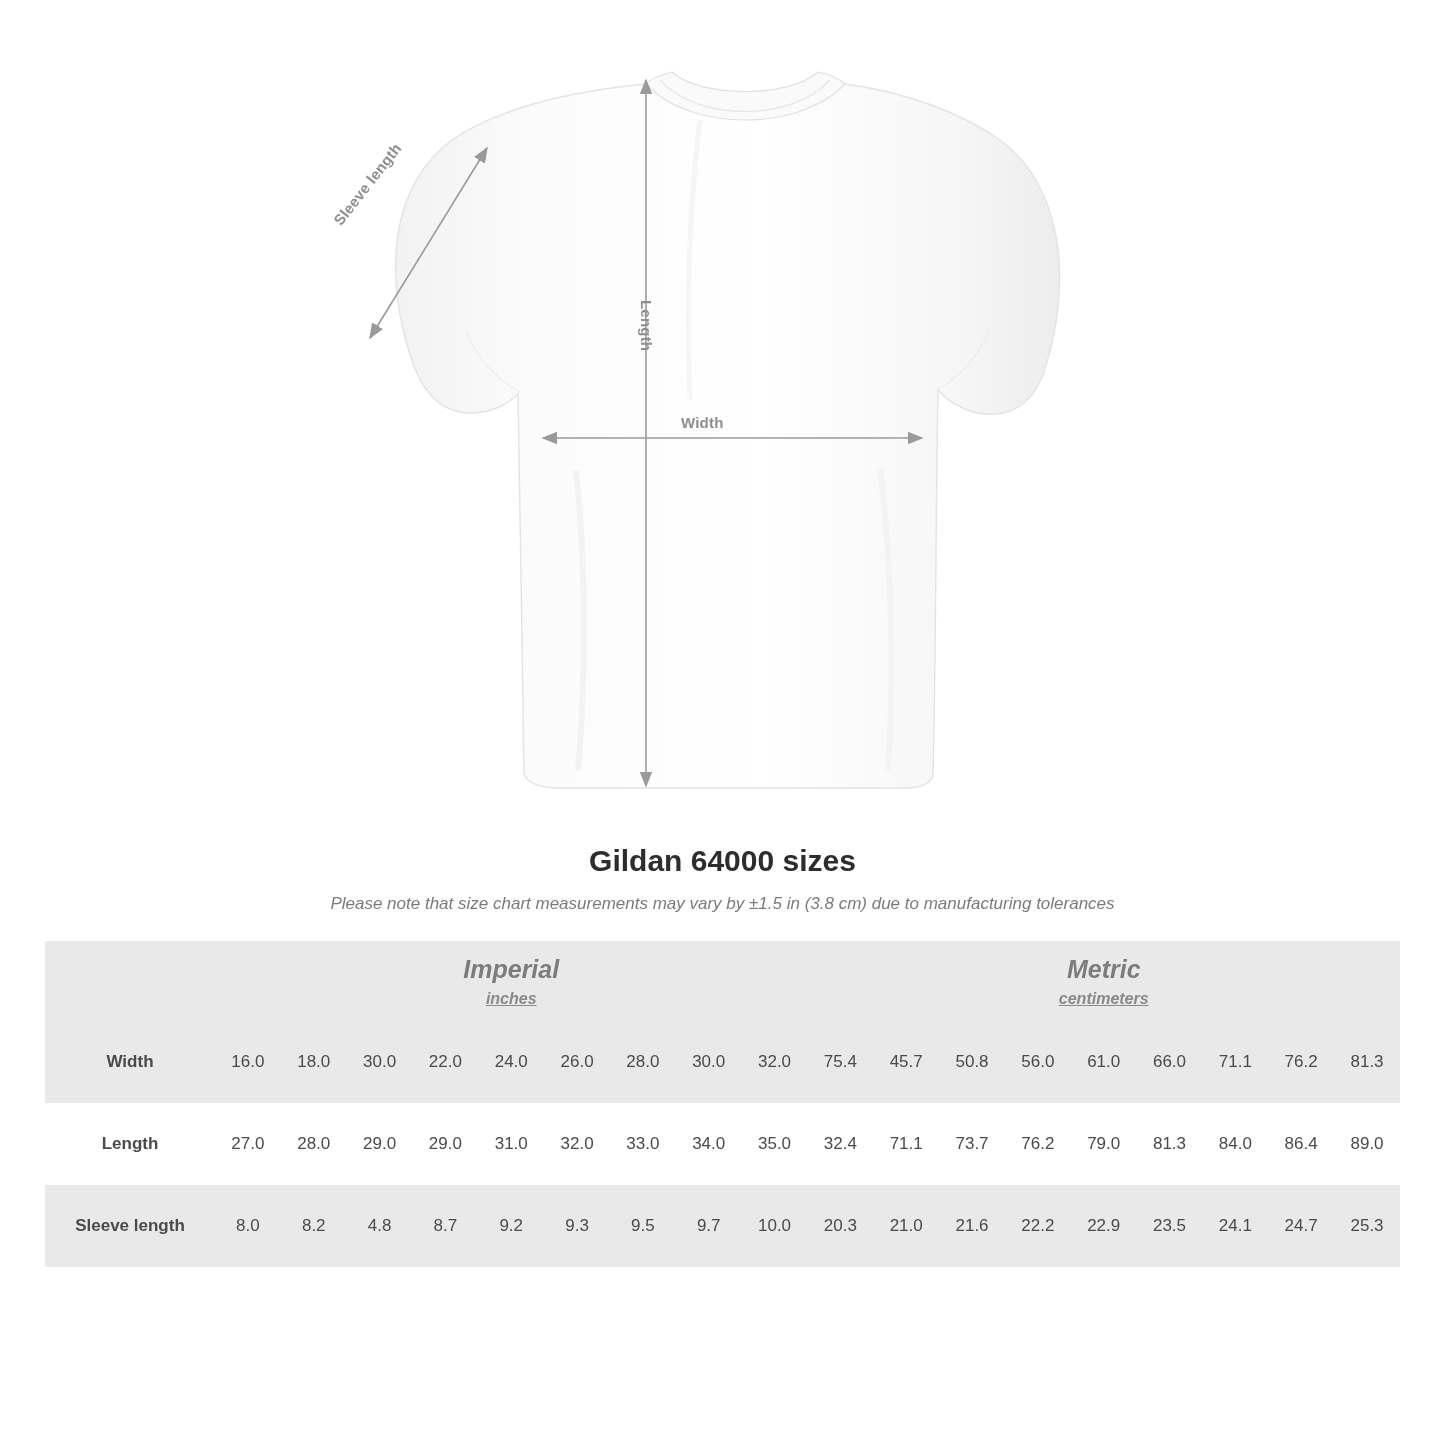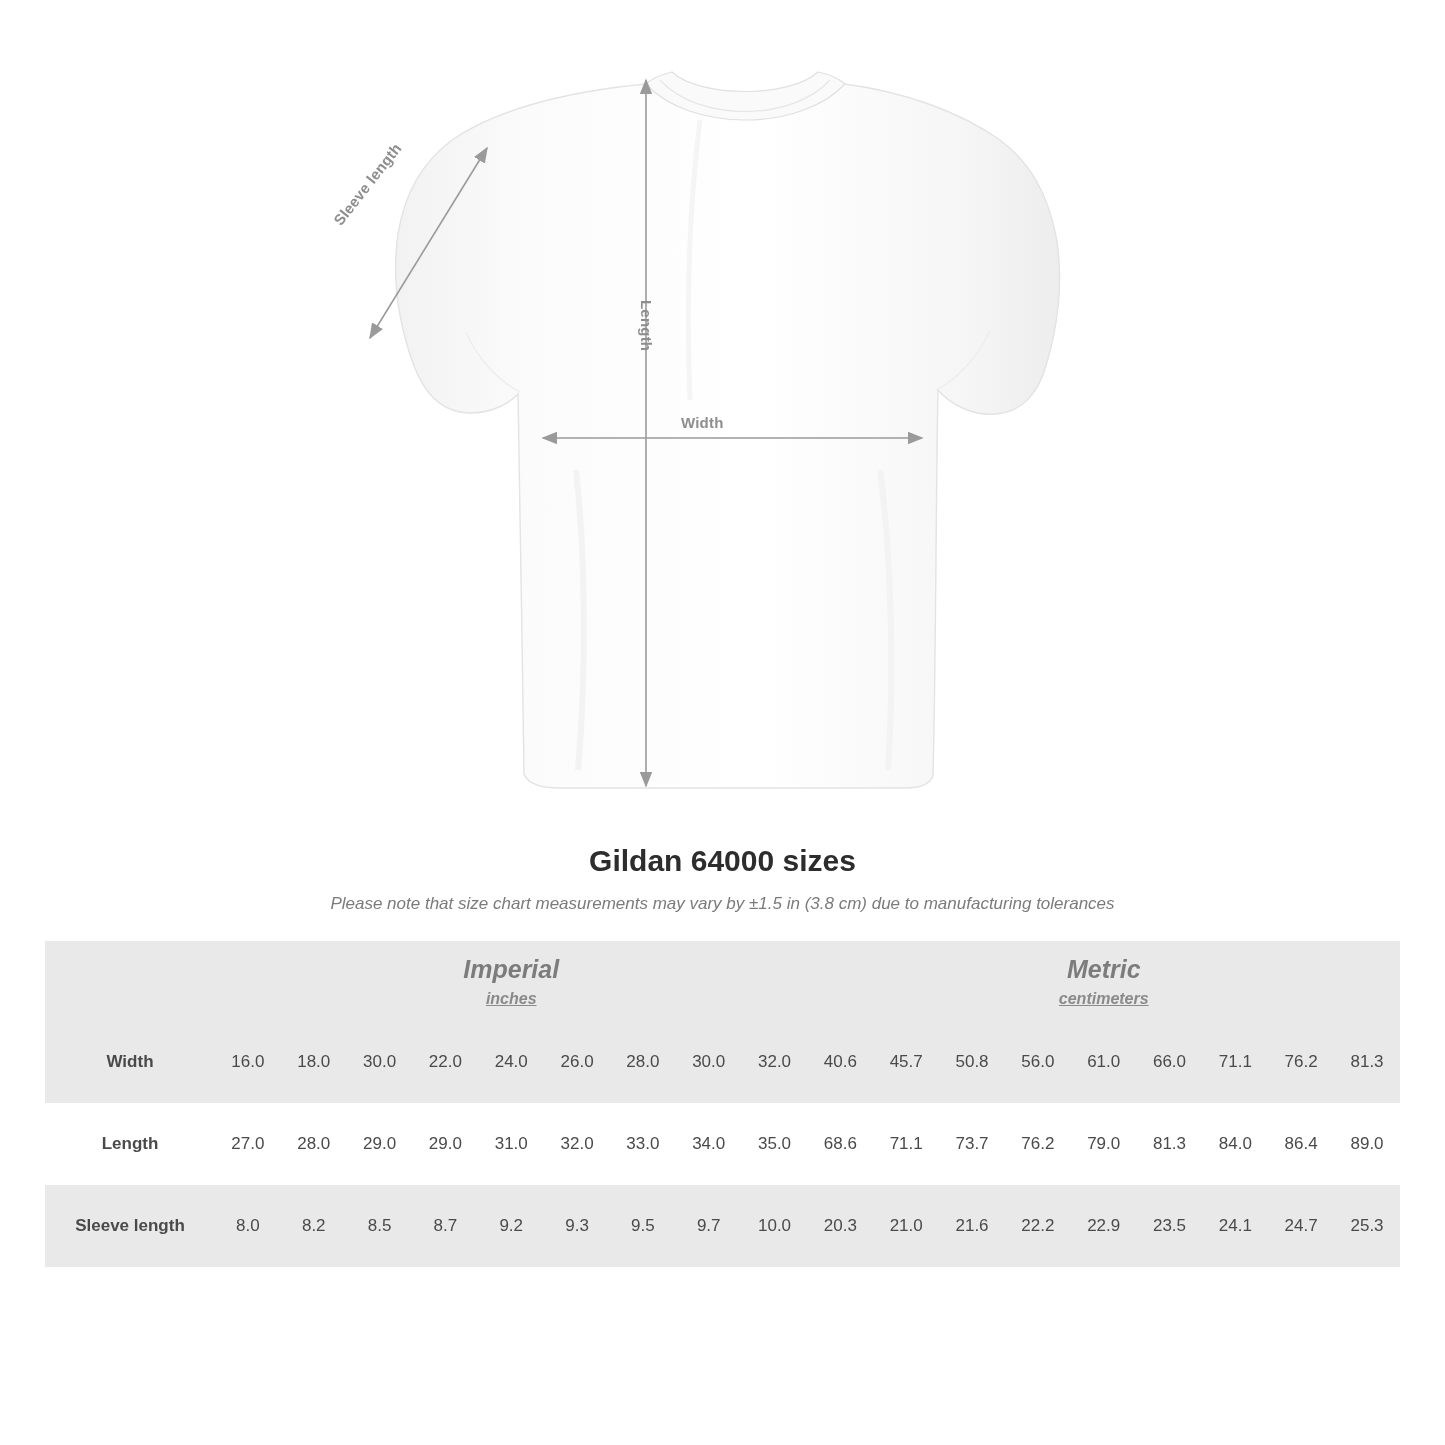--- a/index.html
+++ b/index.html
@@ -238,56 +238,56 @@
           <td class="rowlabel">Width</td>
           <td>16.0</td>
           <td>18.0</td>
           <td>30.0</td>
           <td>22.0</td>
           <td>24.0</td>
           <td>26.0</td>
           <td>28.0</td>
           <td>30.0</td>
           <td>32.0</td>
-          <td>40.6</td>
+          <td>75.4</td>
           <td>45.7</td>
           <td>50.8</td>
           <td>56.0</td>
           <td>61.0</td>
           <td>66.0</td>
           <td>71.1</td>
           <td>76.2</td>
           <td>81.3</td>
         </tr>
         <tr class="row-band plain">
           <td class="rowlabel">Length</td>
           <td>27.0</td>
           <td>28.0</td>
           <td>29.0</td>
           <td>29.0</td>
           <td>31.0</td>
           <td>32.0</td>
           <td>33.0</td>
           <td>34.0</td>
           <td>35.0</td>
-          <td>68.6</td>
+          <td>32.4</td>
           <td>71.1</td>
           <td>73.7</td>
           <td>76.2</td>
           <td>79.0</td>
           <td>81.3</td>
           <td>84.0</td>
           <td>86.4</td>
           <td>89.0</td>
         </tr>
         <tr class="row-band shade">
           <td class="rowlabel">Sleeve length</td>
           <td>8.0</td>
           <td>8.2</td>
-          <td>8.5</td>
+          <td>4.8</td>
           <td>8.7</td>
           <td>9.2</td>
           <td>9.3</td>
           <td>9.5</td>
           <td>9.7</td>
           <td>10.0</td>
           <td>20.3</td>
           <td>21.0</td>
           <td>21.6</td>
           <td>22.2</td>

